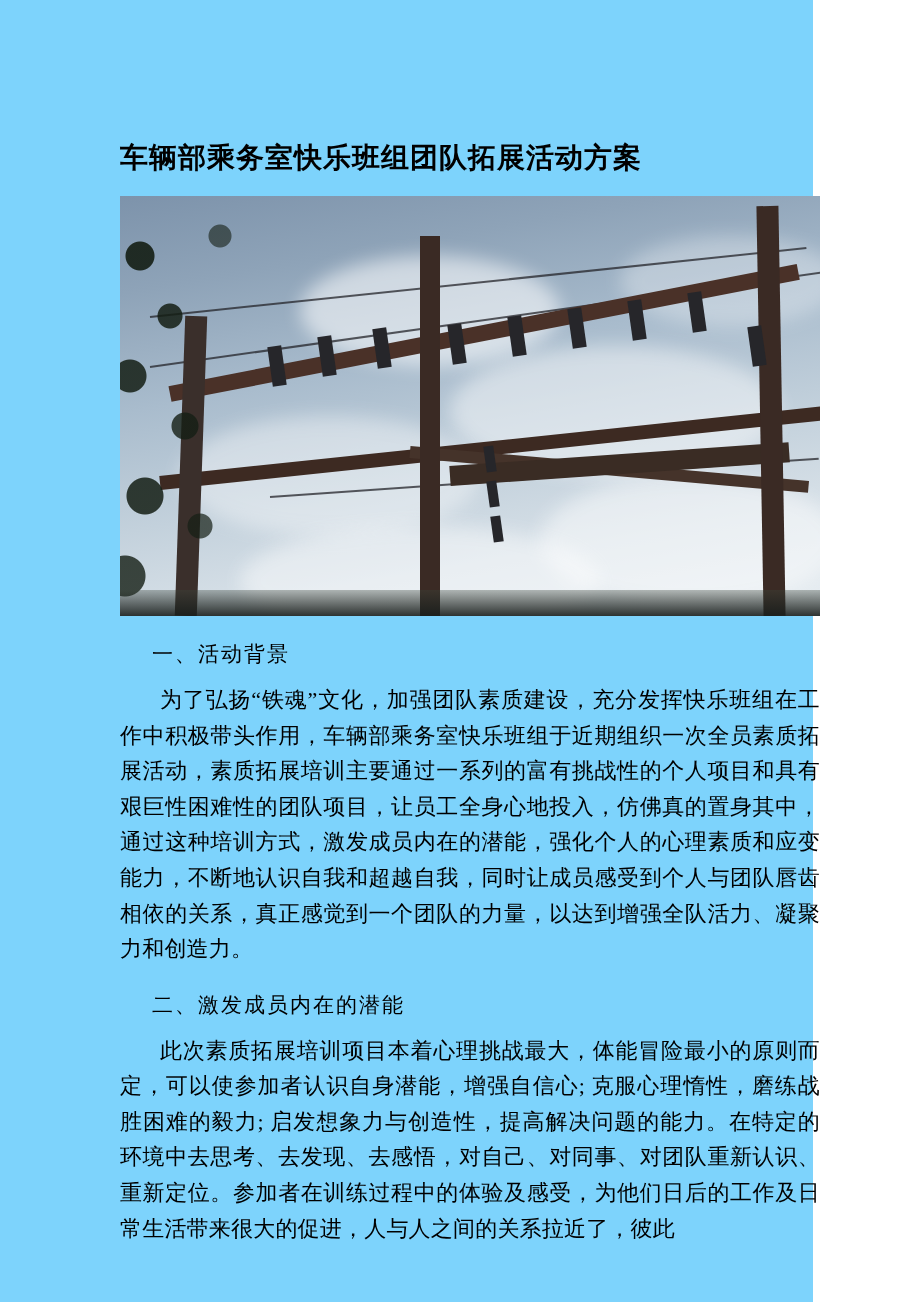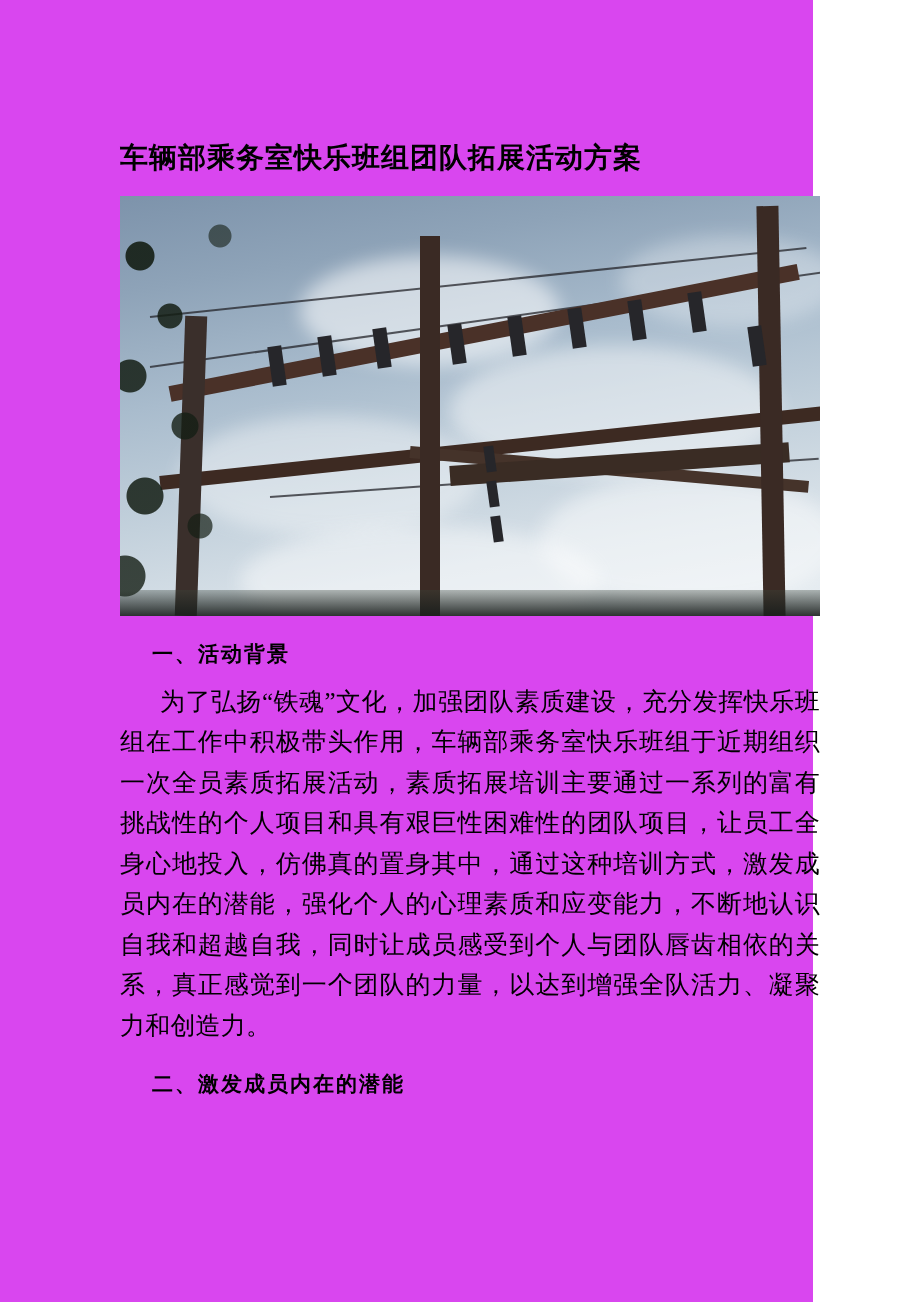--- a/index.html
+++ b/index.html
@@ -11,21 +11,21 @@
     width: 920px;
     height: 1302px;
     font-family: "Liberation Serif", serif;
     color: #000000;
     overflow: hidden;
   }
   .page {
     position: relative;
     width: 813px;
     height: 1302px;
-    background: #d946ef;
+    background: #7dd3fc;
     box-sizing: border-box;
     padding: 0;
   }
   .content {
     position: absolute;
     left: 120px;
     top: 0;
     width: 700px;
     height: 1302px;
   }
@@ -114,29 +114,29 @@
     left: 0; bottom: 0;
     width: 700px;
     height: 26px;
     background: linear-gradient(180deg, rgba(60,70,60,.35), rgba(25,30,28,.9));
   }
 
   h2.section-heading {
     margin: 22px 0 0 0;
     font-family: "Liberation Serif", serif;
     font-size: 21px;
-    font-weight: bold;
+    font-weight: normal;
     letter-spacing: 2px;
     text-indent: 32px;
     line-height: 1.6;
   }
   p.body-text {
     margin: 10px 0 0 0;
     font-family: "Liberation Serif", serif;
-    font-size: 25px;
+    font-size: 22px;
     line-height: 1.62;
     text-indent: 40px;
     text-align: justify;
     letter-spacing: 0.2px;
   }
 </style>
 </head>
 <body>
 
 <div class="page">
@@ -180,15 +180,16 @@
       <div class="rung" style="left:372px; top:320px; height:26px; width:10px;"></div>
 
       <div class="foliage"></div>
       <div class="ground"></div>
     </div>
 
     <h2 class="section-heading">一、活动背景</h2>
     <p class="body-text">为了弘扬“铁魂”文化，加强团队素质建设，充分发挥快乐班组在工作中积极带头作用，车辆部乘务室快乐班组于近期组织一次全员素质拓展活动，素质拓展培训主要通过一系列的富有挑战性的个人项目和具有艰巨性困难性的团队项目，让员工全身心地投入，仿佛真的置身其中，通过这种培训方式，激发成员内在的潜能，强化个人的心理素质和应变能力，不断地认识自我和超越自我，同时让成员感受到个人与团队唇齿相依的关系，真正感觉到一个团队的力量，以达到增强全队活力、凝聚力和创造力。</p>
 
     <h2 class="section-heading">二、激发成员内在的潜能</h2>
+    <p class="body-text">此次素质拓展培训项目本着心理挑战最大，体能冒险最小的原则而定，可以使参加者认识自身潜能，增强自信心; 克服心理惰性，磨练战胜困难的毅力; 启发想象力与创造性，提高解决问题的能力。在特定的环境中去思考、去发现、去感悟，对自己、对同事、对团队重新认识、重新定位。参加者在训练过程中的体验及感受，为他们日后的工作及日常生活带来很大的促进，人与人之间的关系拉近了，彼此</p>
 
   </div>
 </div>
 
 </body></html>

